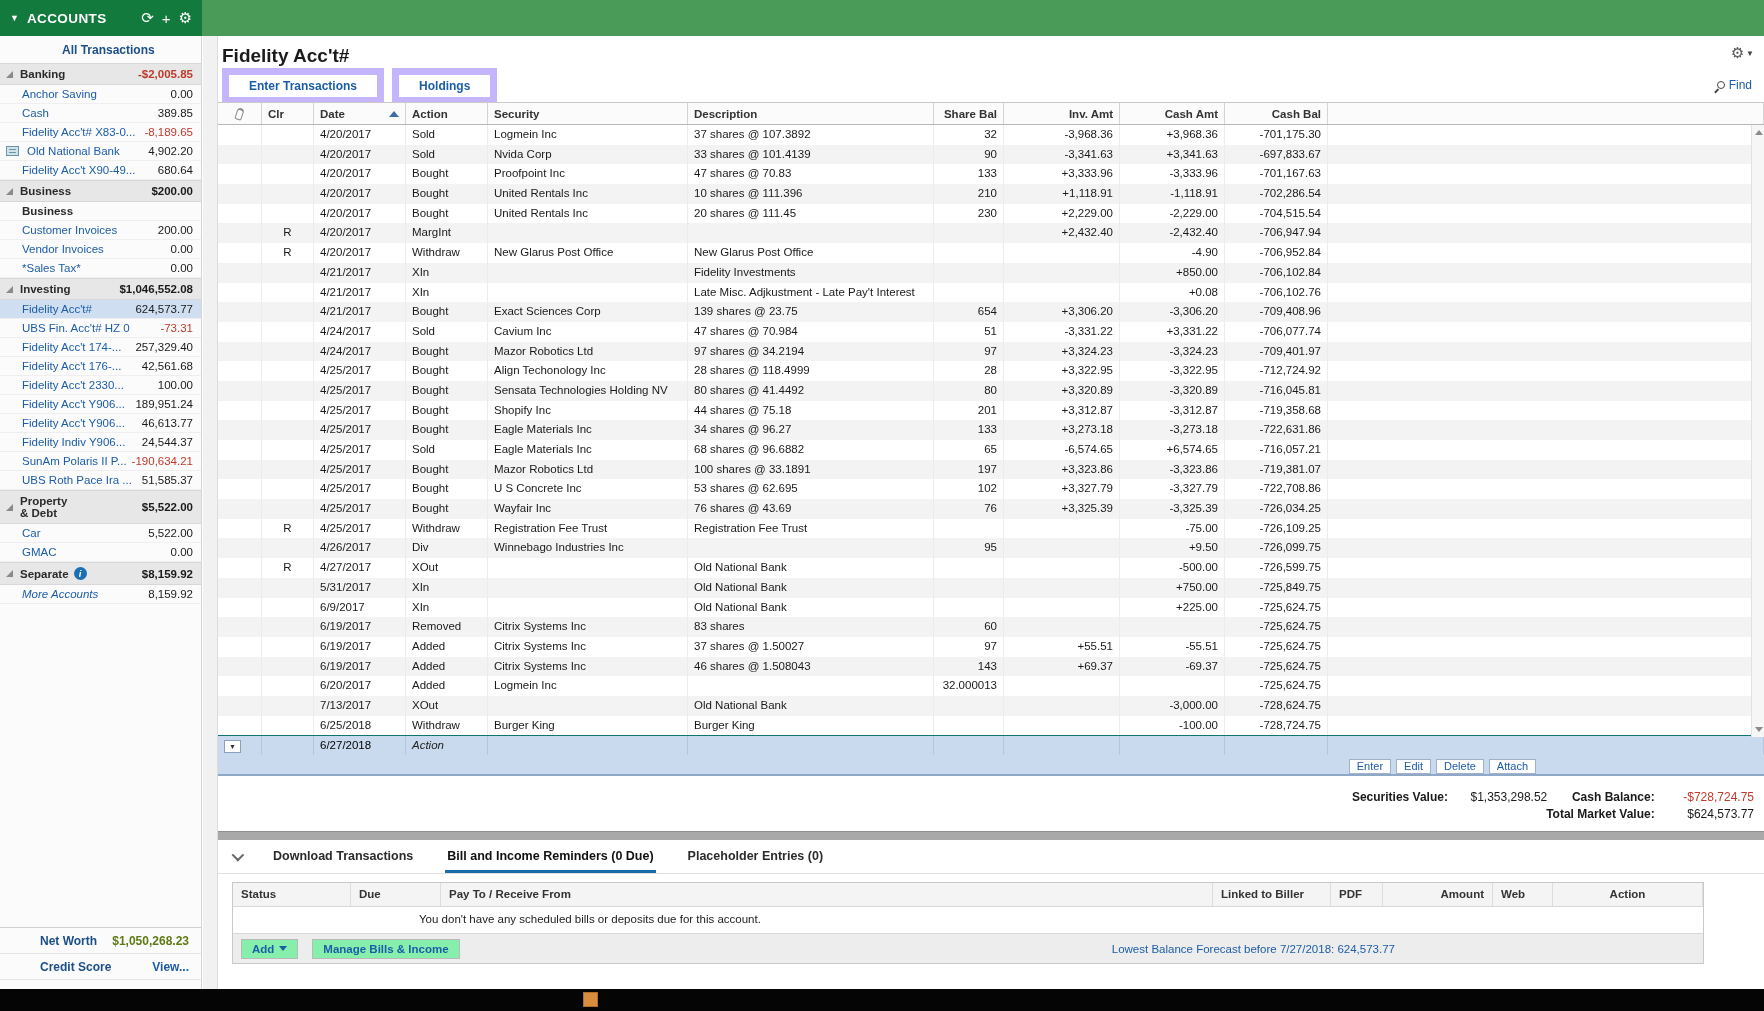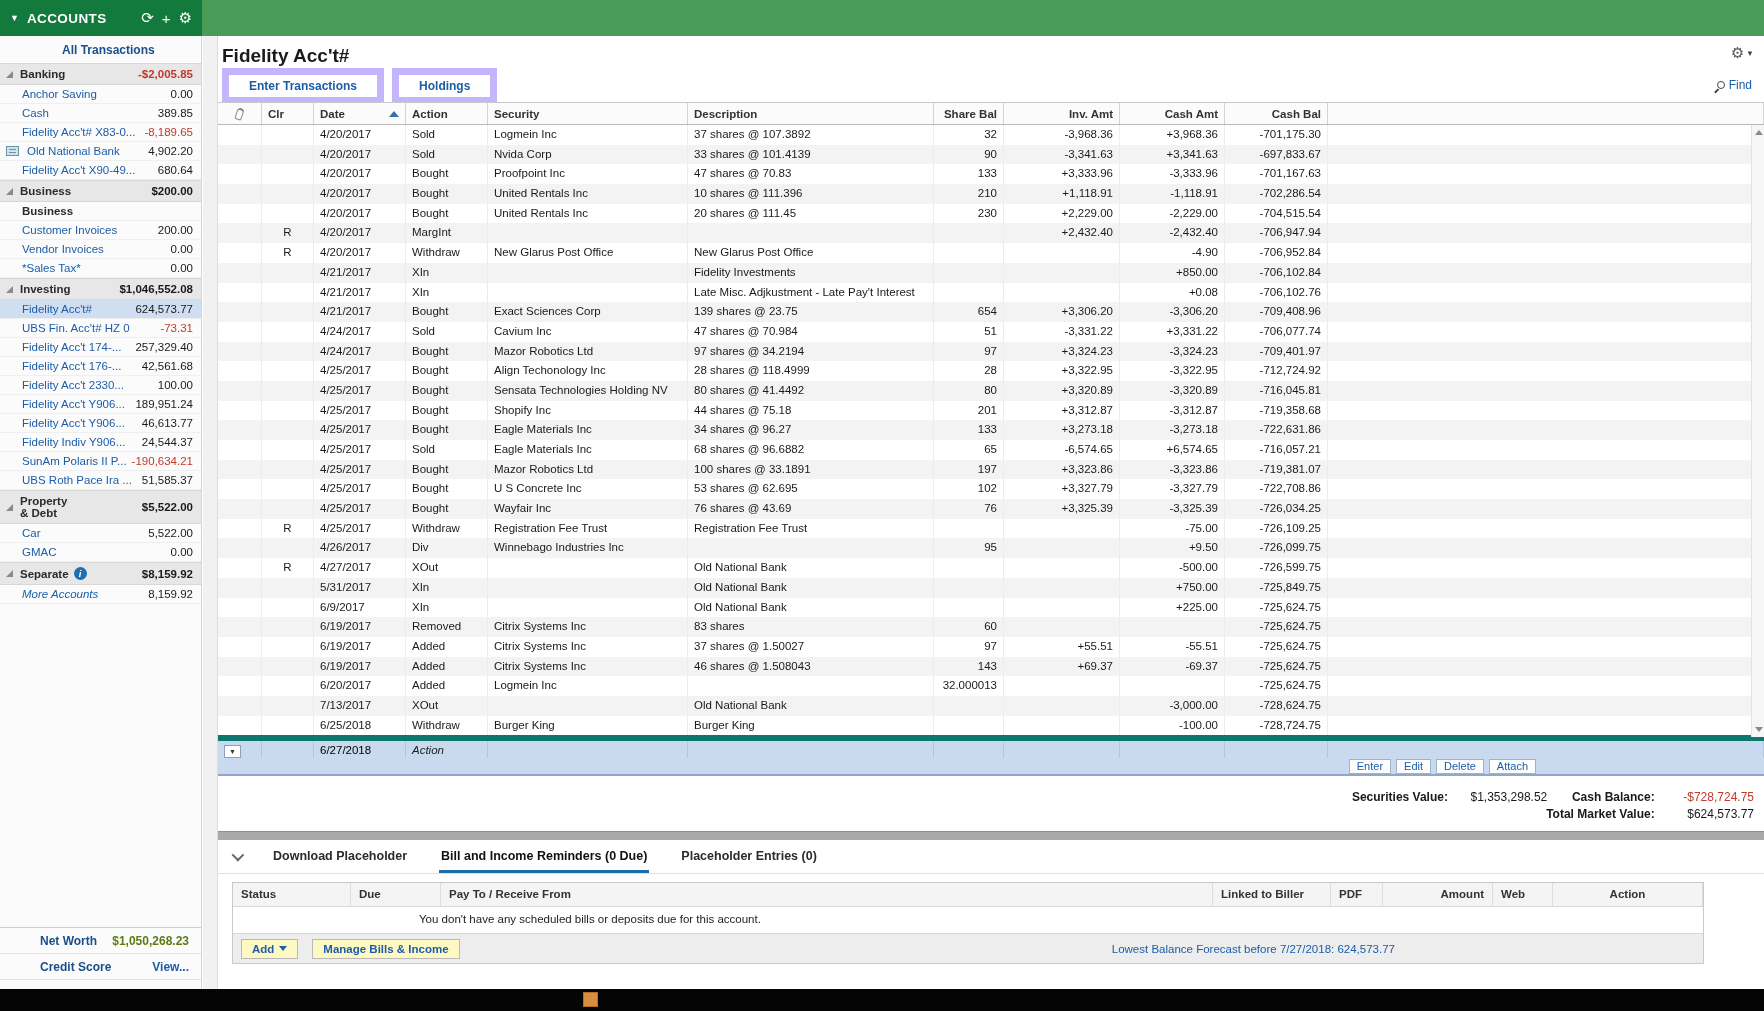--- a/index.html
+++ b/index.html
@@ -68,21 +68,21 @@
   .trow > div { font-size:11.5px; color:#1a1a1a; padding:3px 6px 0 6px; border-right:1px solid #ececec; white-space:nowrap; overflow:hidden; }
   .trow:nth-child(even) { background:#f3f3f3; }
   .trow .r { text-align:right; }
   .trow .c { text-align:center; }
   .amt-neg { color:#c0392b; }
   .vscroll { position:absolute; top:23px; right:0; width:13px; height:612px; background:#f6f6f6; border-left:1px solid #e2e2e2; }
   .vs-up, .vs-dn { position:absolute; left:3px; width:0; height:0; border-left:4px solid transparent; border-right:4px solid transparent; }
   .vs-up { top:5px; border-bottom:5px solid #8a8a8a; }
   .vs-dn { bottom:5px; border-top:5px solid #8a8a8a; }
 
-  .entry-row { background:#c9daee; border-top:6px solid #0f766e; height:20px; }
+  .entry-row { background:#c9daee; border-top:1px solid #0f766e; height:20px; }
   .entry-row > div { border-right:1px solid #b4c6dd; font-size:11.5px; padding:3px 6px 0 6px; }
   .entry-row .action { font-style:italic; color:#222; }
   .dd-box { display:inline-flex; align-items:center; justify-content:center; width:17px; height:13px; background:#fff; border:1px solid #8aa0bd; font-size:7px; color:#333; cursor:pointer; margin-top:1px; }
   .entry-btns { background:#c9daee; height:19px; display:flex; justify-content:flex-end; align-items:flex-end; padding-right:228px; gap:5px; }
   .ebtn { background:#fdfdfd; border:1px solid #9fb2c9; color:#1c5da8; font-size:11px; padding:0px 7px 1px; cursor:pointer; }
 
   
   .summary { margin-top:14px; padding-right:10px; display:flex; flex-direction:column; align-items:flex-end; gap:3px; font-size:12px; }
   .summary .lbl { font-weight:bold; color:#1a1a1a; }
   .sumval { display:inline-block; min-width:96px; text-align:right; color:#1a1a1a; }
@@ -99,21 +99,21 @@
   .tab { font-size:12.5px; font-weight:bold; color:#2b2b2b; padding:9px 2px 7px; cursor:pointer; border-bottom:3px solid transparent; }
   .tab.active { color:#111; border-bottom-color:#1b6ca8; }
   .rem-table { margin:8px 60px 0 14px; border:1px solid #c9c9c9; font-size:11.5px; }
   .rem-grid { display:grid; grid-template-columns:118px 90px 1fr 118px 52px 110px 60px 150px; }
   .rem-head { background:#f4f4f4; border-bottom:1px solid #d8d8d8; height:24px; }
   .rem-head > div { font-weight:bold; color:#333; padding:5px 8px; border-right:1px solid #ddd; white-space:nowrap; }
   .rem-head .r { text-align:right; }
   .rem-head .c { text-align:center; }
   .rem-msg { background:#fff; height:26px; padding:6px 8px 0 186px; color:#222; }
   .rem-foot { background:#ededed; border-top:1px solid #d8d8d8; height:30px; display:flex; align-items:center; padding:0 8px; gap:14px; }
-  .rbtn { background:#fef9c3; border:1px solid #b9b9b9; color:#1c5da8; font-weight:bold; font-size:11.5px; padding:3px 10px; cursor:pointer; display:flex; align-items:center; gap:5px; }
+  .rbtn { background:#86efac; border:1px solid #b9b9b9; color:#1c5da8; font-weight:bold; font-size:11.5px; padding:3px 10px; cursor:pointer; display:flex; align-items:center; gap:5px; }
   .rbtn .dn { width:0; height:0; border-left:4px solid transparent; border-right:4px solid transparent; border-top:5px solid #1c5da8; }
   .forecast { color:#1c5da8; font-size:11.5px; margin-left:auto; margin-right:300px; cursor:pointer; }
 
   
   .taskbar { position:absolute; left:0; right:0; bottom:0; height:22px; background:#050505; }
   .tb-app { position:absolute; left:583px; top:3px; width:15px; height:15px; background:#d98e3f; border:1px solid #b06f28; }
 </style>
 </head>
 <body>
 
@@ -780,21 +780,21 @@
         <span class="sumval">$624,573.77</span>
       </div>
     </div>
 
     <div class="hsplit"></div>
 
     <div class="panel">
       <div class="tabs-row">
         <span class="chev"></span>
         <span id="tabs" style="display:flex;gap:30px;">
-            <span class="tab">Download Placeholder</span>
+            <span class="tab">Download Transactions</span>
             <span class="tab active">Bill and Income Reminders (0 Due)</span>
             <span class="tab">Placeholder Entries (0)</span>
           </span>
       </div>
       <div class="rem-table">
         <div class="rem-grid rem-head" id="rem-head">
             <div>Status</div>
             <div>Due</div>
             <div>Pay To / Receive From</div>
             <div>Linked to Biller</div>

